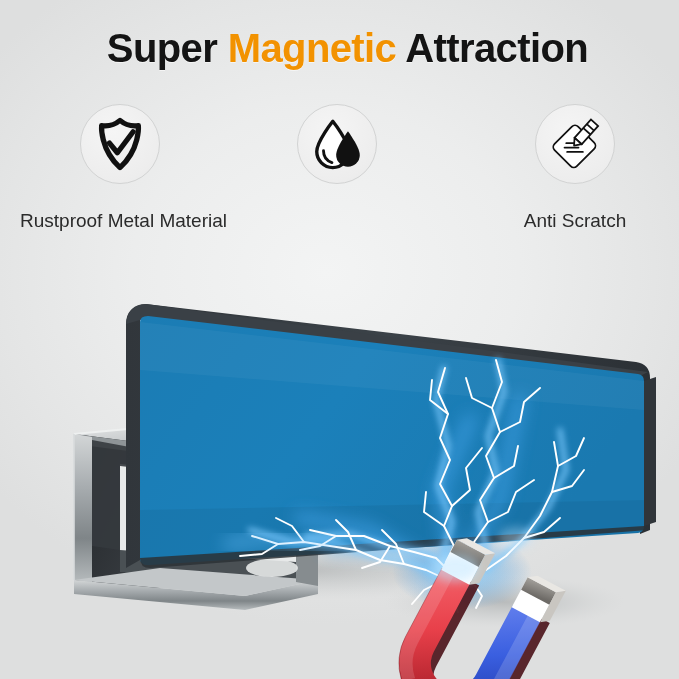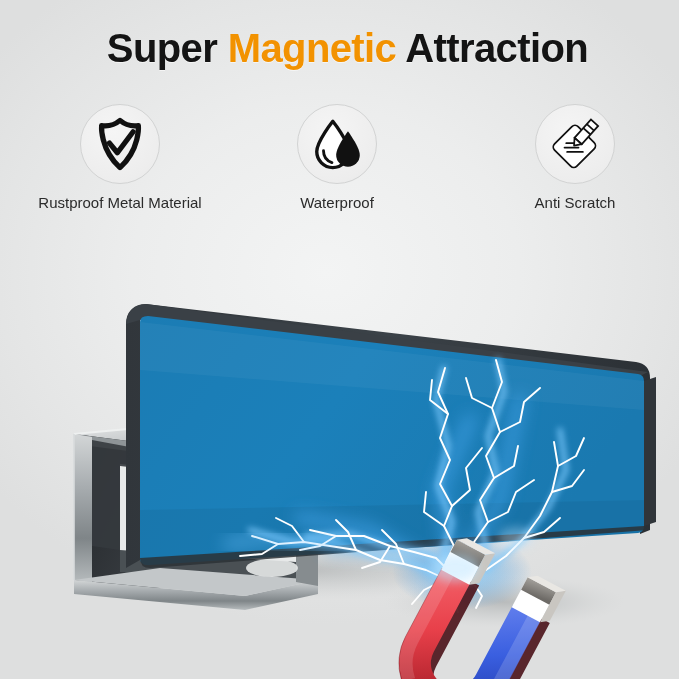--- a/index.html
+++ b/index.html
@@ -42,22 +42,22 @@
   .icon-circle{
     width:80px;height:80px;border-radius:50%;
     margin:0 auto;
     border:1px solid #d2d3d3;
     background:radial-gradient(circle at 42% 34%, #f5f5f5 0%, #ededed 72%, #e6e7e7 100%);
     display:flex;align-items:center;justify-content:center;
     box-sizing:border-box;
   }
   .icon-circle svg{display:block;}
   .feature-label{
-    margin-top:10px;
-    font-size:15px;
+    margin-top:26px;
+    font-size:19px;
     color:#2b2b2b;
     white-space:nowrap;
   }
 
   
   #scene{position:absolute;left:0;top:250px;width:679px;height:429px;}
   #scene svg{display:block;}
 </style>
 </head>
 <body>
@@ -81,21 +81,20 @@
     </div>
 
     <div class="feature f1">
       <div class="icon-circle">
         <svg width="54" height="54" viewBox="0 0 64 64" aria-hidden="true">
           <path d="M27 5 C27 5 8 29 8 41 A19 19 0 0 0 46 41 C46 29 27 5 27 5 Z" fill="#fff" stroke="#111" stroke-width="4" stroke-linejoin="round"></path>
           <path d="M16 40 C16 47 20 52 26 54" fill="none" stroke="#111" stroke-width="3.4" stroke-linecap="round"></path>
           <path d="M45 17 C45 17 31 36 31 45 A14 14 0 0 0 59 45 C59 36 45 17 45 17 Z" fill="#111"></path>
         </svg>
       </div>
-      <div class="feature-label">Waterproof</div>
     </div>
 
     <div class="feature f2">
       <div class="icon-circle">
         <svg width="56" height="56" viewBox="0 0 64 64" aria-hidden="true">
           <g transform="rotate(-45 32 34)">
             <rect x="12" y="16" width="38" height="36" rx="5" ry="5" fill="#fff" stroke="#111" stroke-width="2"></rect>
           </g>
           <g stroke="#111" stroke-width="2" stroke-linecap="round">
             <line x1="22" y1="31" x2="40" y2="31"></line>

